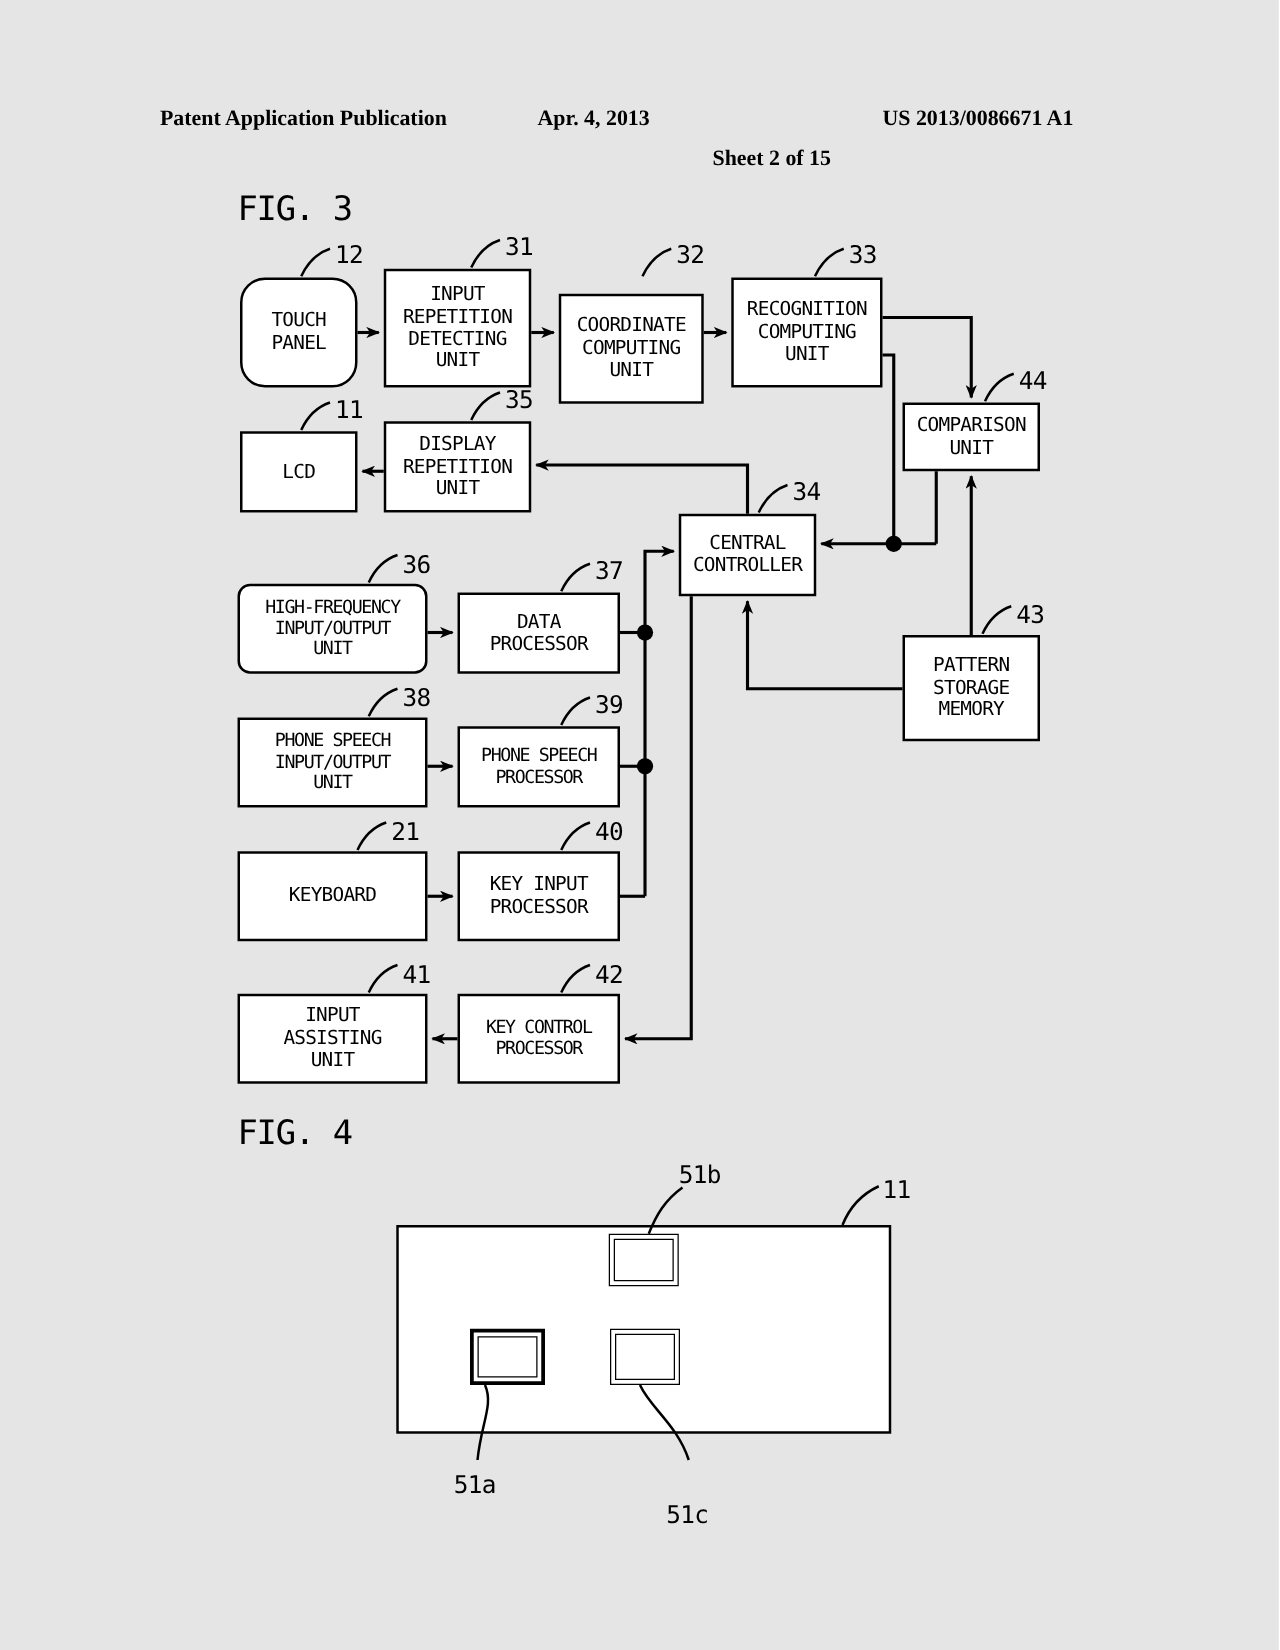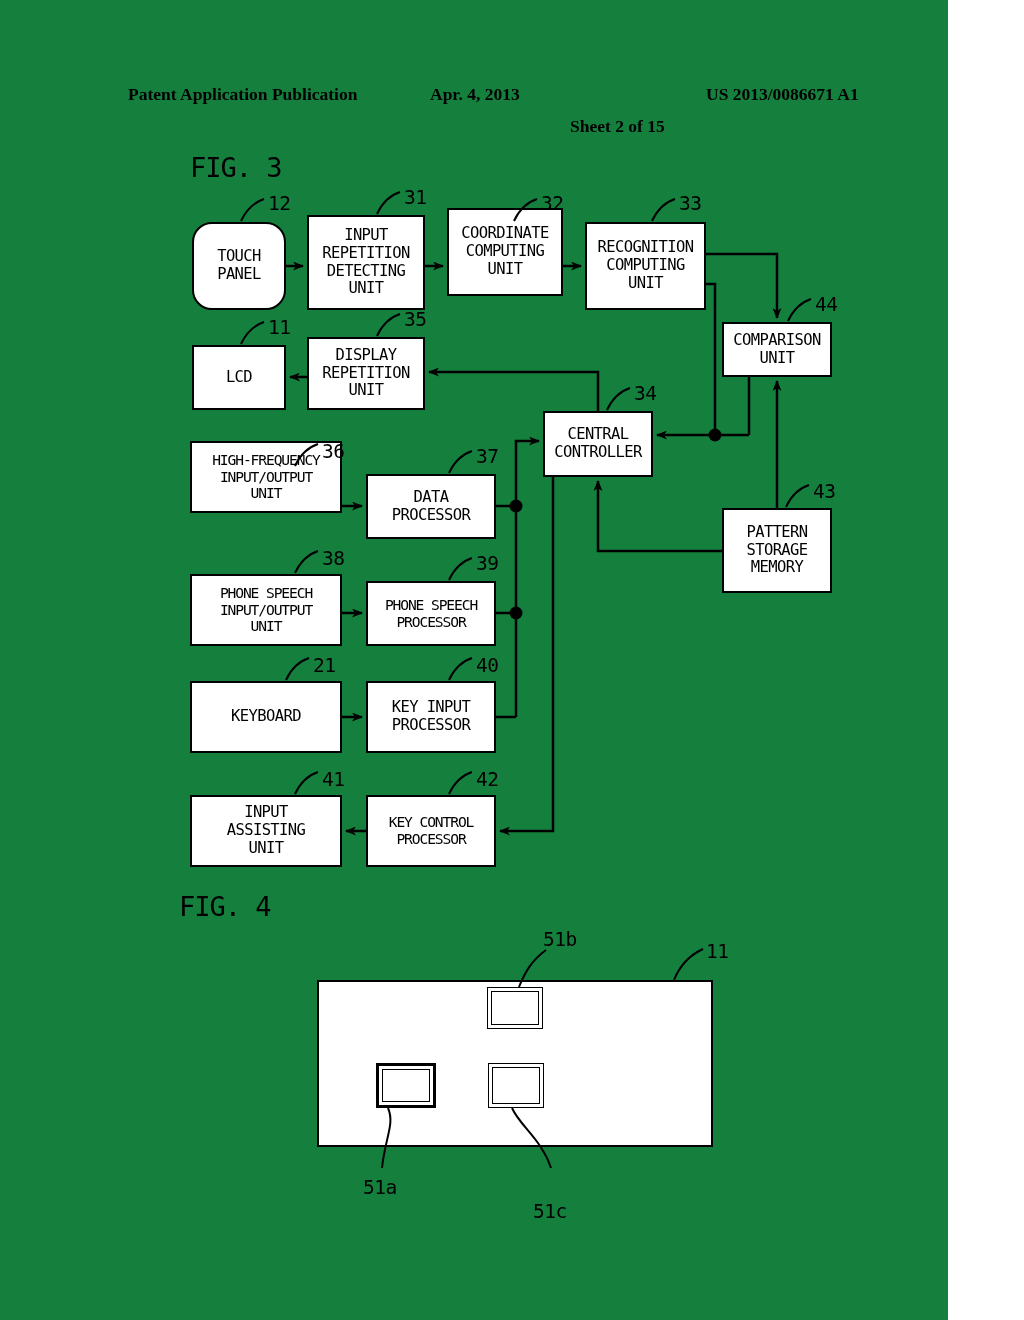--- a/index.html
+++ b/index.html
@@ -2,23 +2,23 @@
 <html><head>
 <meta charset="utf-8">
 <style>
   html, body {
     margin: 0;
     padding: 0;
     background: #ffffff;
   }
   #page {
     position: relative;
-    width: 948px;
+    width: 1023px;
     height: 1320px;
-    background: #15803d;
+    background: #e5e5e5;
     font-family: "DejaVu Sans Mono", monospace;
     overflow: hidden;
   }
 
   
   #header {
     position: absolute;
     left: 0; top: 84px;
     width: 1024px;
     height: 26px;
@@ -119,21 +119,21 @@
   <div class="fig-title" style="left:190px; top:152px;">FIG. 3</div>
 
   <div class="blk" style="left:192px; top:222px; width:94px; height:88px;border-radius:20px;">TOUCH
 PANEL</div>
 
   <div class="blk" style="left:307px; top:215px; width:118px; height:95px;">INPUT
 REPETITION
 DETECTING
 UNIT</div>
 
-  <div class="blk" style="left:447px; top:208px; width:116px; height:88px;">COORDINATE
+  <div class="blk" style="left:447px; top:235px; width:116px; height:88px;">COORDINATE
 COMPUTING
 UNIT</div>
 
   <div class="blk" style="left:585px; top:222px; width:121px; height:88px;">RECOGNITION
 COMPUTING
 UNIT</div>
 
   <div class="blk" style="left:722px; top:322px; width:110px; height:55px;">COMPARISON
 UNIT</div>
 
@@ -143,21 +143,21 @@
 REPETITION
 UNIT</div>
 
   <div class="blk" style="left:722px; top:508px; width:110px; height:85px;">PATTERN
 STORAGE
 MEMORY</div>
 
   <div class="blk" style="left:543px; top:411px; width:110px; height:66px;">CENTRAL
 CONTROLLER</div>
 
-  <div class="blk small" style="left:190px; top:441px; width:152px; height:72px;">HIGH-FREQUENCY
+  <div class="blk small" style="left:190px; top:467px; width:152px; height:72px;border-radius:10px;">HIGH-FREQUENCY
 INPUT/OUTPUT
 UNIT</div>
 
   <div class="blk" style="left:366px; top:474px; width:130px; height:65px;">DATA
 PROCESSOR</div>
 
   <div class="blk small" style="left:190px; top:574px; width:152px; height:72px;">PHONE SPEECH
 INPUT/OUTPUT
 UNIT</div>
 
@@ -259,21 +259,21 @@
       <circle cx="516" cy="613" r="6.5" fill="#000" stroke="none"></circle>
 
       <path d="M496,717 L516,717"></path>
 
       <path d="M553,477 L553,831 L500,831" marker-end="url(#ar)"></path>
 
       <path d="M366,831 L346,831" marker-end="url(#ar)"></path>
     </g>
   </svg>
 
-  <div class="fig-title" style="left:179px; top:891px;">FIG. 4</div>
+  <div class="fig-title" style="left:190px; top:891px;">FIG. 4</div>
 
   <div id="lcd-panel" style="left:317px; top:980px; width:396px; height:167px;"></div>
 
   <div class="key" style="left:487px; top:987px; width:56px; height:42px;">
       <div></div>
     </div>
 
   <div class="key thick" style="left:376px; top:1063px; width:60px; height:45px;">
       <div></div>
     </div>

